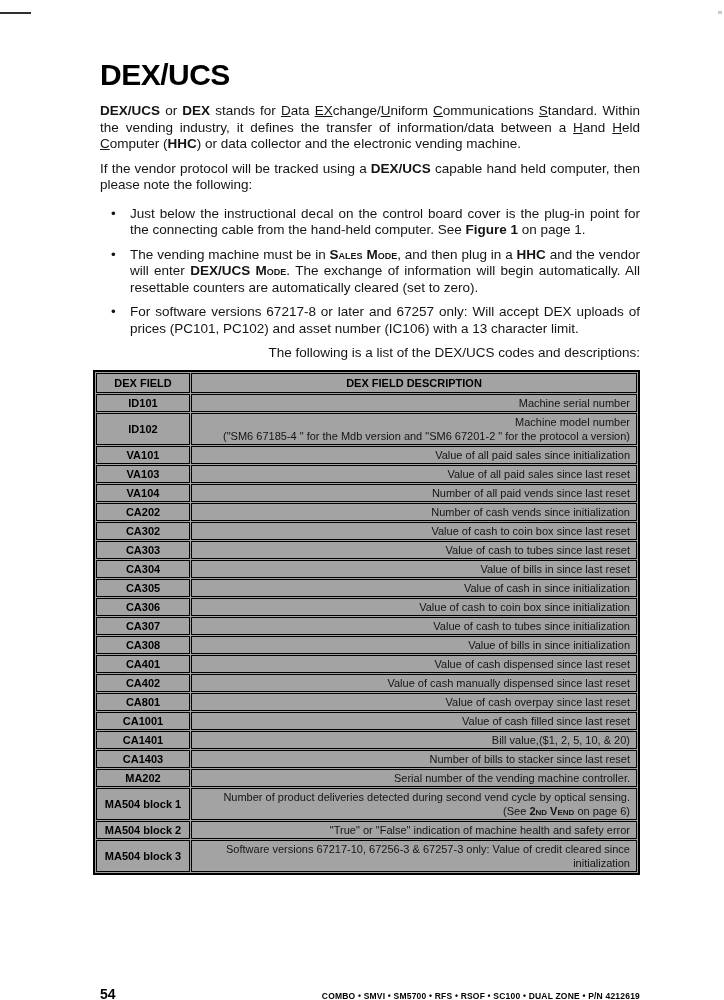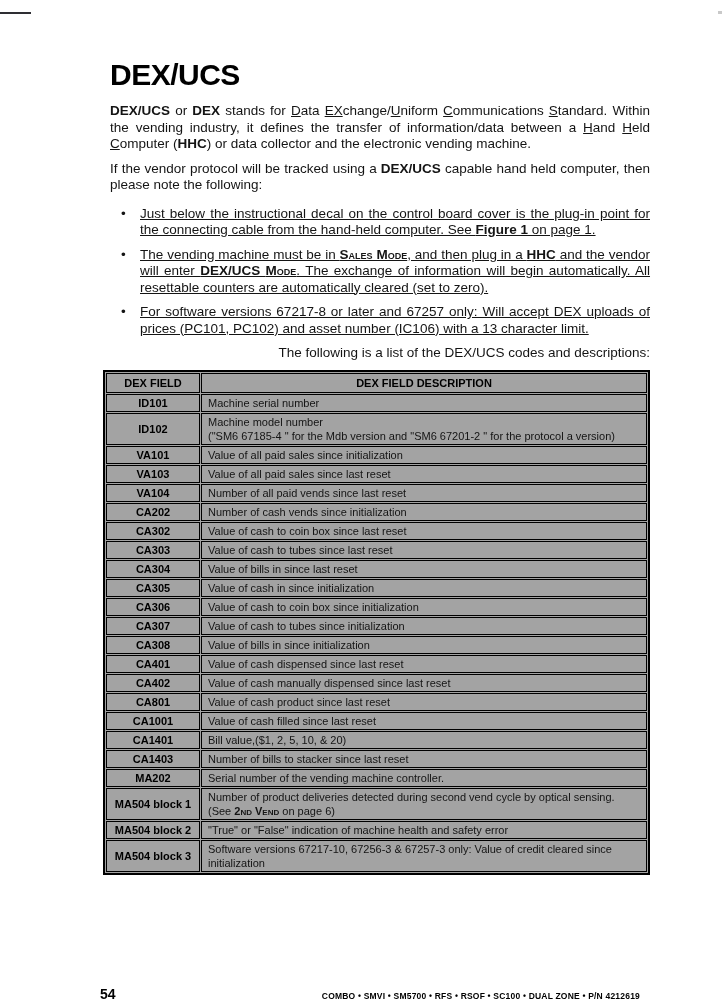--- a/index.html
+++ b/index.html
@@ -7,35 +7,35 @@
     width: 724px; height: 1000px;
     background: #ffffff;
     position: relative;
     font-family: "Liberation Sans", sans-serif;
     color: #141414;
     overflow: hidden;
   }
   .mark-tl { position: absolute; left: 0; top: 12px; width: 31px; height: 2px; background: #2e2e33; }
   .mark-tr { position: absolute; right: 2px; top: 11px; width: 4px; height: 3px; background: #c9c9c9; }
 
-  .content { position: absolute; left: 110px; top: 0; width: 540px; }
+  .content { position: absolute; left: 100px; top: 0; width: 540px; }
 
   h1.title {
     font-size: 30px; line-height: 33px; font-weight: bold; color: #000;
     letter-spacing: -0.5px;
     margin: 58px 0 12px 0;
   }
   p.body {
     font-size: 13.5px; line-height: 16.5px;
     margin: 0 0 8px 0;
     text-align: justify;
   }
   p.nojust { text-align: right; }
 
-  ul.bullets { list-style: none; margin: 12px 0 8px 0; padding: 0; text-decoration: underline; }
+  ul.bullets { list-style: none; margin: 12px 0 8px 0; padding: 0; }
   ul.bullets li {
     position: relative;
     padding-left: 30px;
     margin-bottom: 8px;
     font-size: 13.5px; line-height: 16.5px;
     text-align: justify;
   }
   ul.bullets li::before { content: "\2022"; position: absolute; left: 11px; top: 0; }
 
   .b  { font-weight: bold; }
@@ -57,20 +57,21 @@
     font-size: 11px; line-height: 14px; font-weight: bold;
     text-align: center; padding: 2px 4px; color: #000;
   }
   table.dex th.col-field { width: 84px; }
   table.dex td {
     border: 1px solid #000;
     font-size: 11px; line-height: 14px;
     padding: 1px 6px;
     vertical-align: middle;
     color: #141414;
+    text-align: right;
   }
   table.dex td.field {
     font-weight: bold; text-align: center; white-space: nowrap;
     padding: 1px 2px; color: #000; margin-top: 31px;
   }
 
   .footer {
     position: absolute; left: 100px; right: 84px; top: 986px;
     display: flex; justify-content: space-between; align-items: baseline;
   }
@@ -160,21 +161,21 @@
         <tr>
           <td class="field">CA401</td>
           <td class="desc"><span>Value of cash dispensed since last reset</span></td>
         </tr>
         <tr>
           <td class="field">CA402</td>
           <td class="desc"><span>Value of cash manually dispensed since last reset</span></td>
         </tr>
         <tr>
           <td class="field">CA801</td>
-          <td class="desc"><span>Value of cash product since last reset</span></td>
+          <td class="desc"><span>Value of cash overpay since last reset</span></td>
         </tr>
         <tr>
           <td class="field">CA1001</td>
           <td class="desc"><span>Value of cash filled since last reset</span></td>
         </tr>
         <tr>
           <td class="field">CA1401</td>
           <td class="desc"><span>Bill value,($1, 2, 5, 10, &amp; 20)</span></td>
         </tr>
         <tr>

